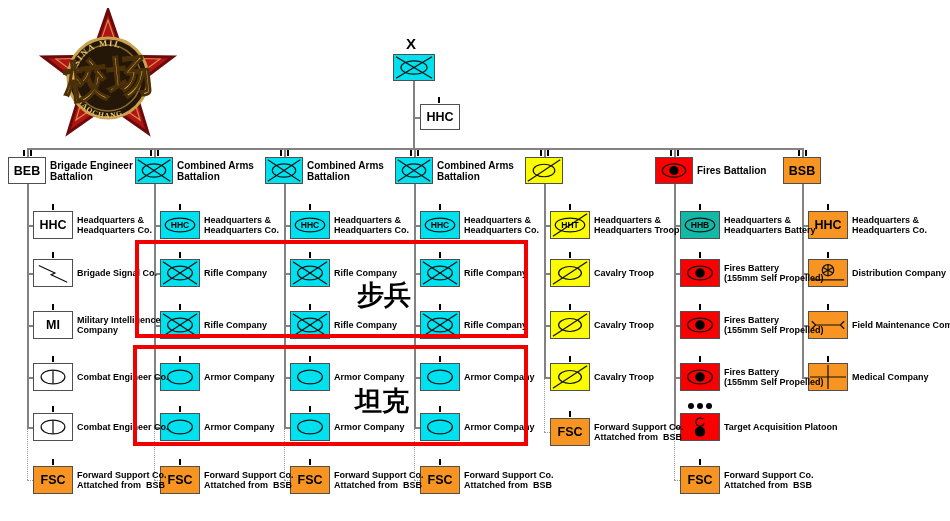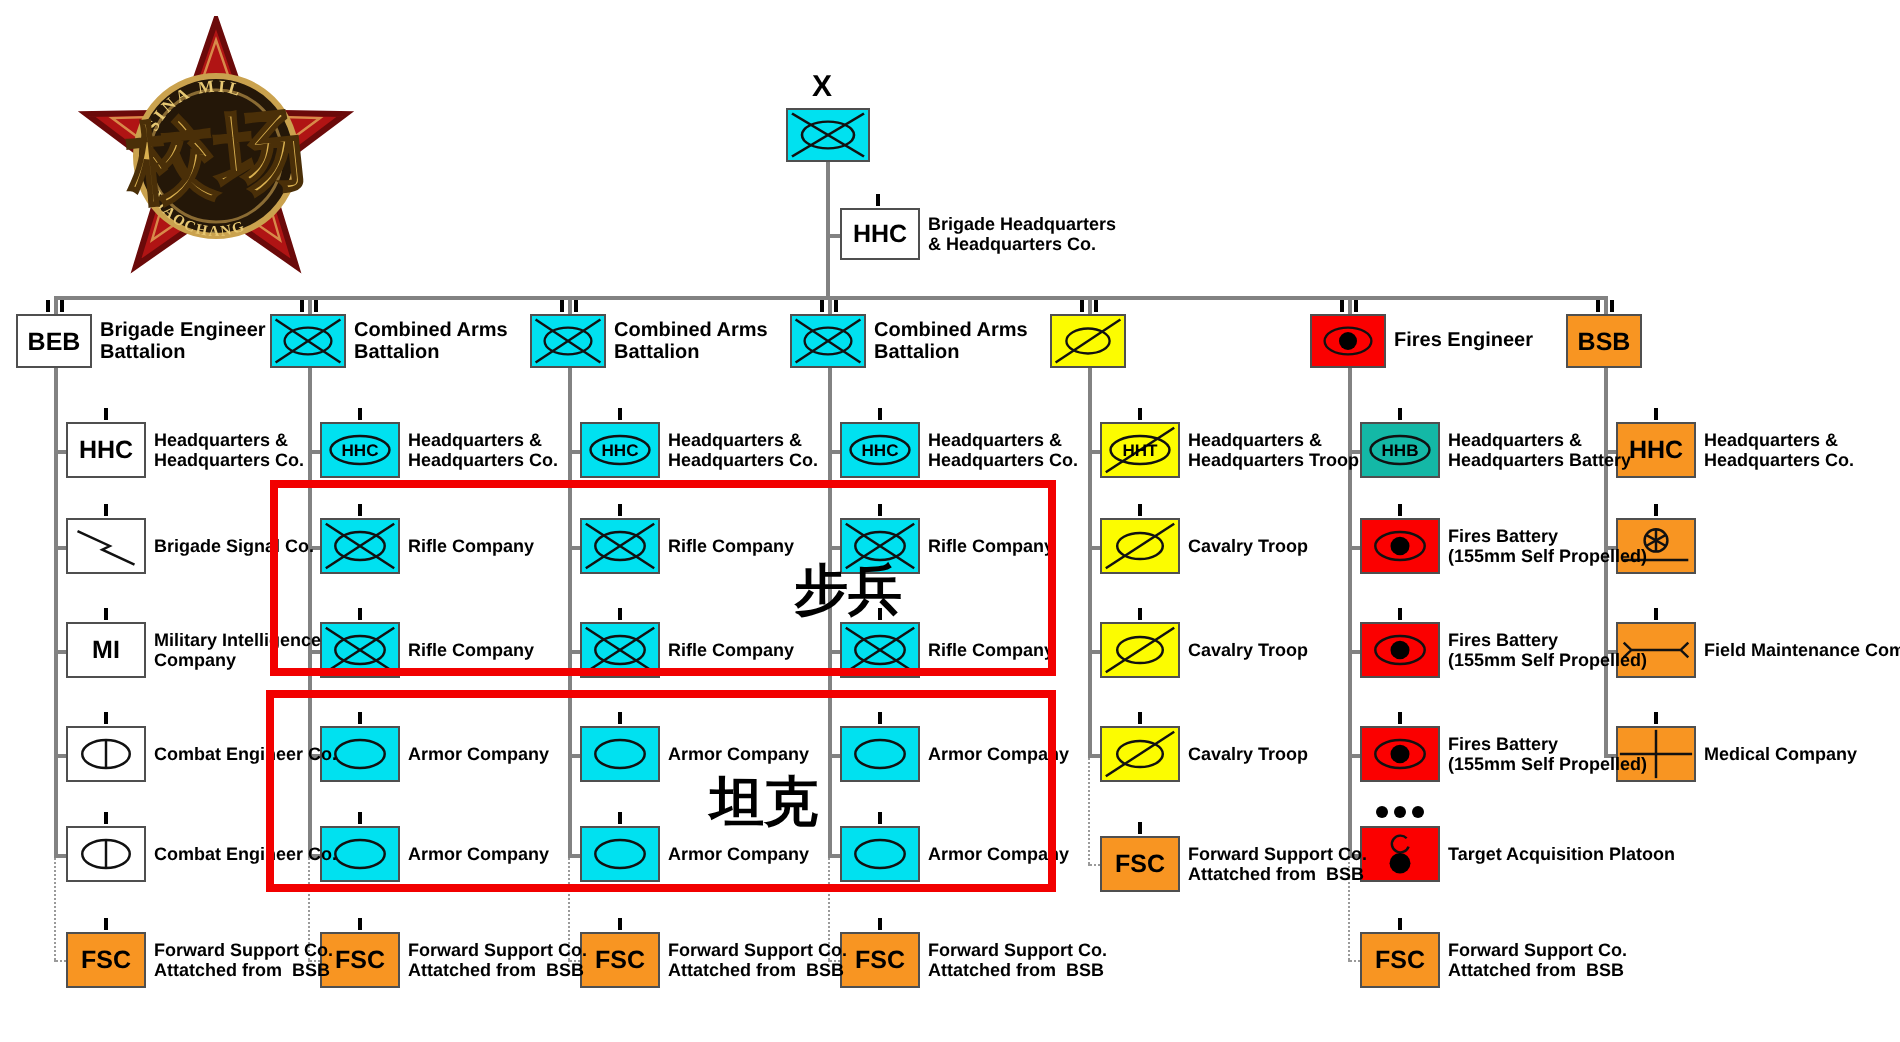--- a/index.html
+++ b/index.html
@@ -37,22 +37,20 @@
           <line x1="38" y1="2" x2="2" y2="26" stroke="#111" stroke-width="1.3" fill="none"></line>
           <ellipse cx="20" cy="14" rx="13" ry="7.5" stroke="#111" stroke-width="1.3" fill="none"></ellipse>
         </svg>
       </div>
       <div class="vline" style="left: 413px; top: 81px; height: 67px;"></div>
       <div class="hline" style="left: 413px; top: 117px; width: 7px;"></div>
       <div class="tick" style="left: 438px; top: 97px;"></div>
       <div class="box" style="left: 420px; top: 104px; width: 40px; height: 26px; background: rgb(255, 255, 255);">
         <div class="abbr" style="font-size: 12.5px;">HHC</div>
       </div>
-      <div class="lbl" style="left: 464px; top: 104px; height: 26px;">Brigade Headquarters
-&amp; Headquarters Co.</div>
       <div class="hline" style="left: 27px; top: 148px; width: 775px;"></div>
       <div class="vline" style="left: 27px; top: 148px; height: 9px;"></div>
       <div class="tick" style="left: 22.5px; top: 150px;"></div>
       <div class="tick" style="left: 29.5px; top: 150px;"></div>
       <div class="box" style="left: 8px; top: 157px; width: 38px; height: 27px; background: rgb(255, 255, 255);">
         <div class="abbr" style="font-size: 12.5px;">BEB</div>
       </div>
       <div class="lbl lbl-lg" style="left: 50px; top: 157px; height: 27px;">Brigade Engineer
 Battalion</div>
       <div class="vline" style="left: 27px; top: 184px; height: 243px;"></div>
@@ -363,21 +361,21 @@
 Attatched from  BSB</div>
       <div class="vline" style="left: 674px; top: 148px; height: 9px;"></div>
       <div class="tick" style="left: 669.5px; top: 150px;"></div>
       <div class="tick" style="left: 676.5px; top: 150px;"></div>
       <div class="box" style="left: 655px; top: 157px; width: 38px; height: 27px; background: rgb(251, 0, 0);">
         <svg width="100%" height="100%" viewBox="0 0 40 28" preserveAspectRatio="none">
           <ellipse cx="20" cy="14" rx="13" ry="7.5" stroke="#111" stroke-width="1.3" fill="none"></ellipse>
           <circle cx="20" cy="14" r="5" fill="#000"></circle>
         </svg>
       </div>
-      <div class="lbl lbl-lg" style="left: 697px; top: 157px; height: 27px;">Fires Engineer</div>
+      <div class="lbl lbl-lg" style="left: 697px; top: 157px; height: 27px;">Fires Battalion</div>
       <div class="vline" style="left: 674px; top: 184px; height: 243px;"></div>
       <div class="vdash" style="left: 674px; top: 427px; height: 53px;"></div>
       <div class="hline" style="left: 674px; top: 225px; width: 6px;"></div>
       <div class="tick" style="left: 699px; top: 204px;"></div>
       <div class="box" style="left: 680px; top: 211px; width: 40px; height: 28px; background: #14b8a6;">
         <svg width="100%" height="100%" viewBox="0 0 40 28" preserveAspectRatio="none">
           <ellipse cx="20" cy="14" rx="15.5" ry="7.5" stroke="#111" stroke-width="1.3" fill="none"></ellipse>
           <text x="20" y="17.2" font-size="9" font-weight="bold" text-anchor="middle" fill="#000" font-family="Liberation Sans,sans-serif">HHB</text>
         </svg>
       </div>
@@ -449,20 +447,21 @@
       <div class="tick" style="left: 827px; top: 252px;"></div>
       <div class="box" style="left: 808px; top: 259px; width: 40px; height: 28px; background: rgb(248, 149, 34);">
         <svg width="100%" height="100%" viewBox="0 0 40 28" preserveAspectRatio="none">
           <circle cx="20" cy="11" r="6" stroke="#111" stroke-width="1.3" fill="none"></circle>
           <line x1="20" y1="5" x2="20" y2="17" stroke="#111" stroke-width="1.3" fill="none"></line>
           <line x1="14.8" y1="8" x2="25.2" y2="14" stroke="#111" stroke-width="1.3" fill="none"></line>
           <line x1="25.2" y1="8" x2="14.8" y2="14" stroke="#111" stroke-width="1.3" fill="none"></line>
           <line x1="3" y1="21.5" x2="37" y2="21.5" stroke="#111" stroke-width="1.3" fill="none"></line>
         </svg>
       </div>
+      <div class="lbl" style="left: 852px; top: 259px; height: 28px;">Distribution Company</div>
       <div class="hline" style="left: 802px; top: 325px; width: 6px;"></div>
       <div class="tick" style="left: 827px; top: 304px;"></div>
       <div class="box" style="left: 808px; top: 311px; width: 40px; height: 28px; background: rgb(248, 149, 34);">
         <svg width="100%" height="100%" viewBox="0 0 40 28" preserveAspectRatio="none">
           <path d="M3,10 L7,14 L3,18 M7,14 L33,14 M37,10 L33,14 L37,18" stroke="#111" stroke-width="1.3" fill="none"></path>
         </svg>
       </div>
       <div class="lbl" style="left: 852px; top: 311px; height: 28px;">Field Maintenance Company</div>
       <div class="hline" style="left: 802px; top: 377px; width: 6px;"></div>
       <div class="tick" style="left: 827px; top: 356px;"></div>
@@ -470,21 +469,21 @@
         <svg width="100%" height="100%" viewBox="0 0 40 28" preserveAspectRatio="none">
           <line x1="20" y1="1" x2="20" y2="27" stroke="#111" stroke-width="1.3" fill="none"></line>
           <line x1="1" y1="14" x2="39" y2="14" stroke="#111" stroke-width="1.3" fill="none"></line>
         </svg>
       </div>
       <div class="lbl" style="left: 852px; top: 363px; height: 28px;">Medical Company</div>
     </div>
 
   <div class="redbox" style="left:135px;top:240px;width:393px;height:98px;"></div>
   <div class="redbox" style="left:133px;top:345px;width:395px;height:101px;"></div>
-  <div class="cnlabel" style="left:357px;top:277px;margin-left:40px;">步兵</div>
+  <div class="cnlabel" style="left:357px;top:277px;">步兵</div>
   <div class="cnlabel" style="left:355px;top:383px;">坦克</div>
 
   <svg id="logo" width="160" height="140" viewBox="0 0 160 140">
     <polygon points="80,2 95.9,48.2 144.7,49 105.7,78.3 120,125 80,97 40,125 54.3,78.3 15.3,49 64.1,48.2" fill="#b01414" stroke="#6b0a0a" stroke-width="3"></polygon>
     <polygon points="80,12 93,50 132,51 101,74 112,112 80,90 48,112 59,74 28,51 67,50" fill="none" stroke="#d88a4a" stroke-width="1.2"></polygon>
     <circle cx="80" cy="70" r="40" fill="#241708" stroke="#caa24e" stroke-width="3"></circle>
     <circle cx="80" cy="70" r="33" fill="none" stroke="#8a6b33" stroke-width="1.5"></circle>
     <defs>
       <path id="lp-top" d="M48,70 A32,32 0 0 1 112,70"></path>
       <path id="lp-bot" d="M44,74 A36,36 0 0 0 116,74"></path>

